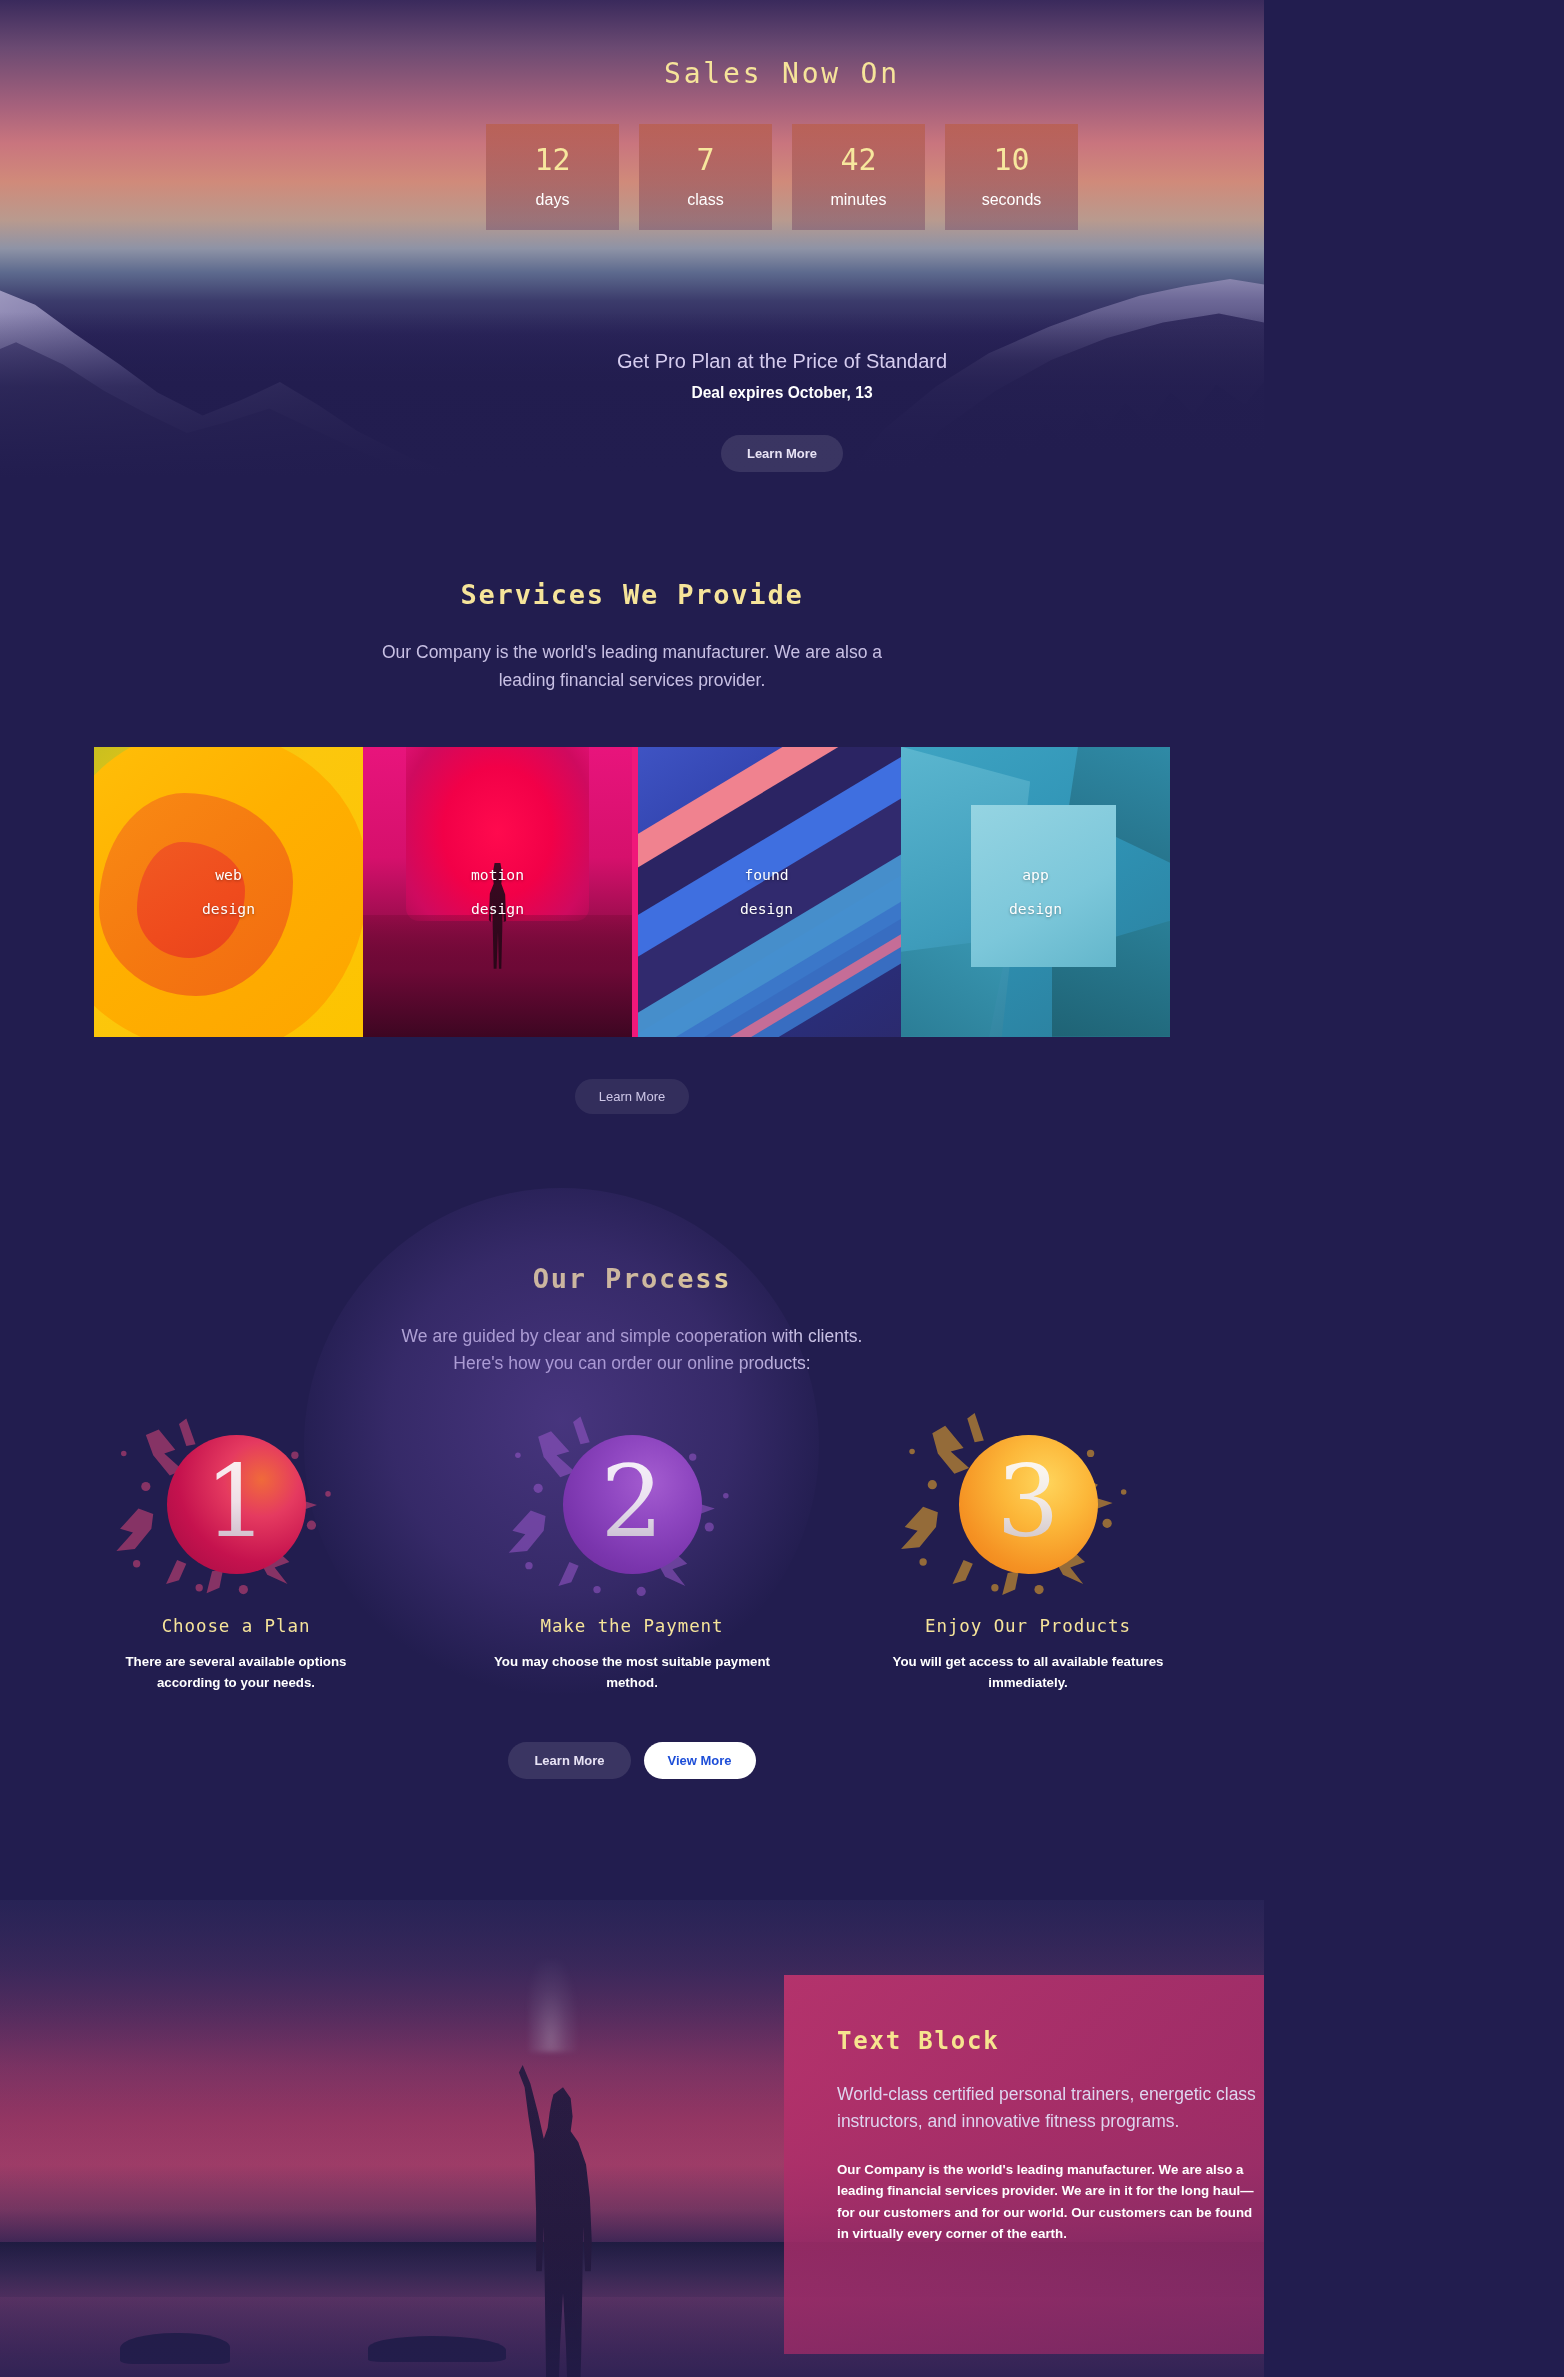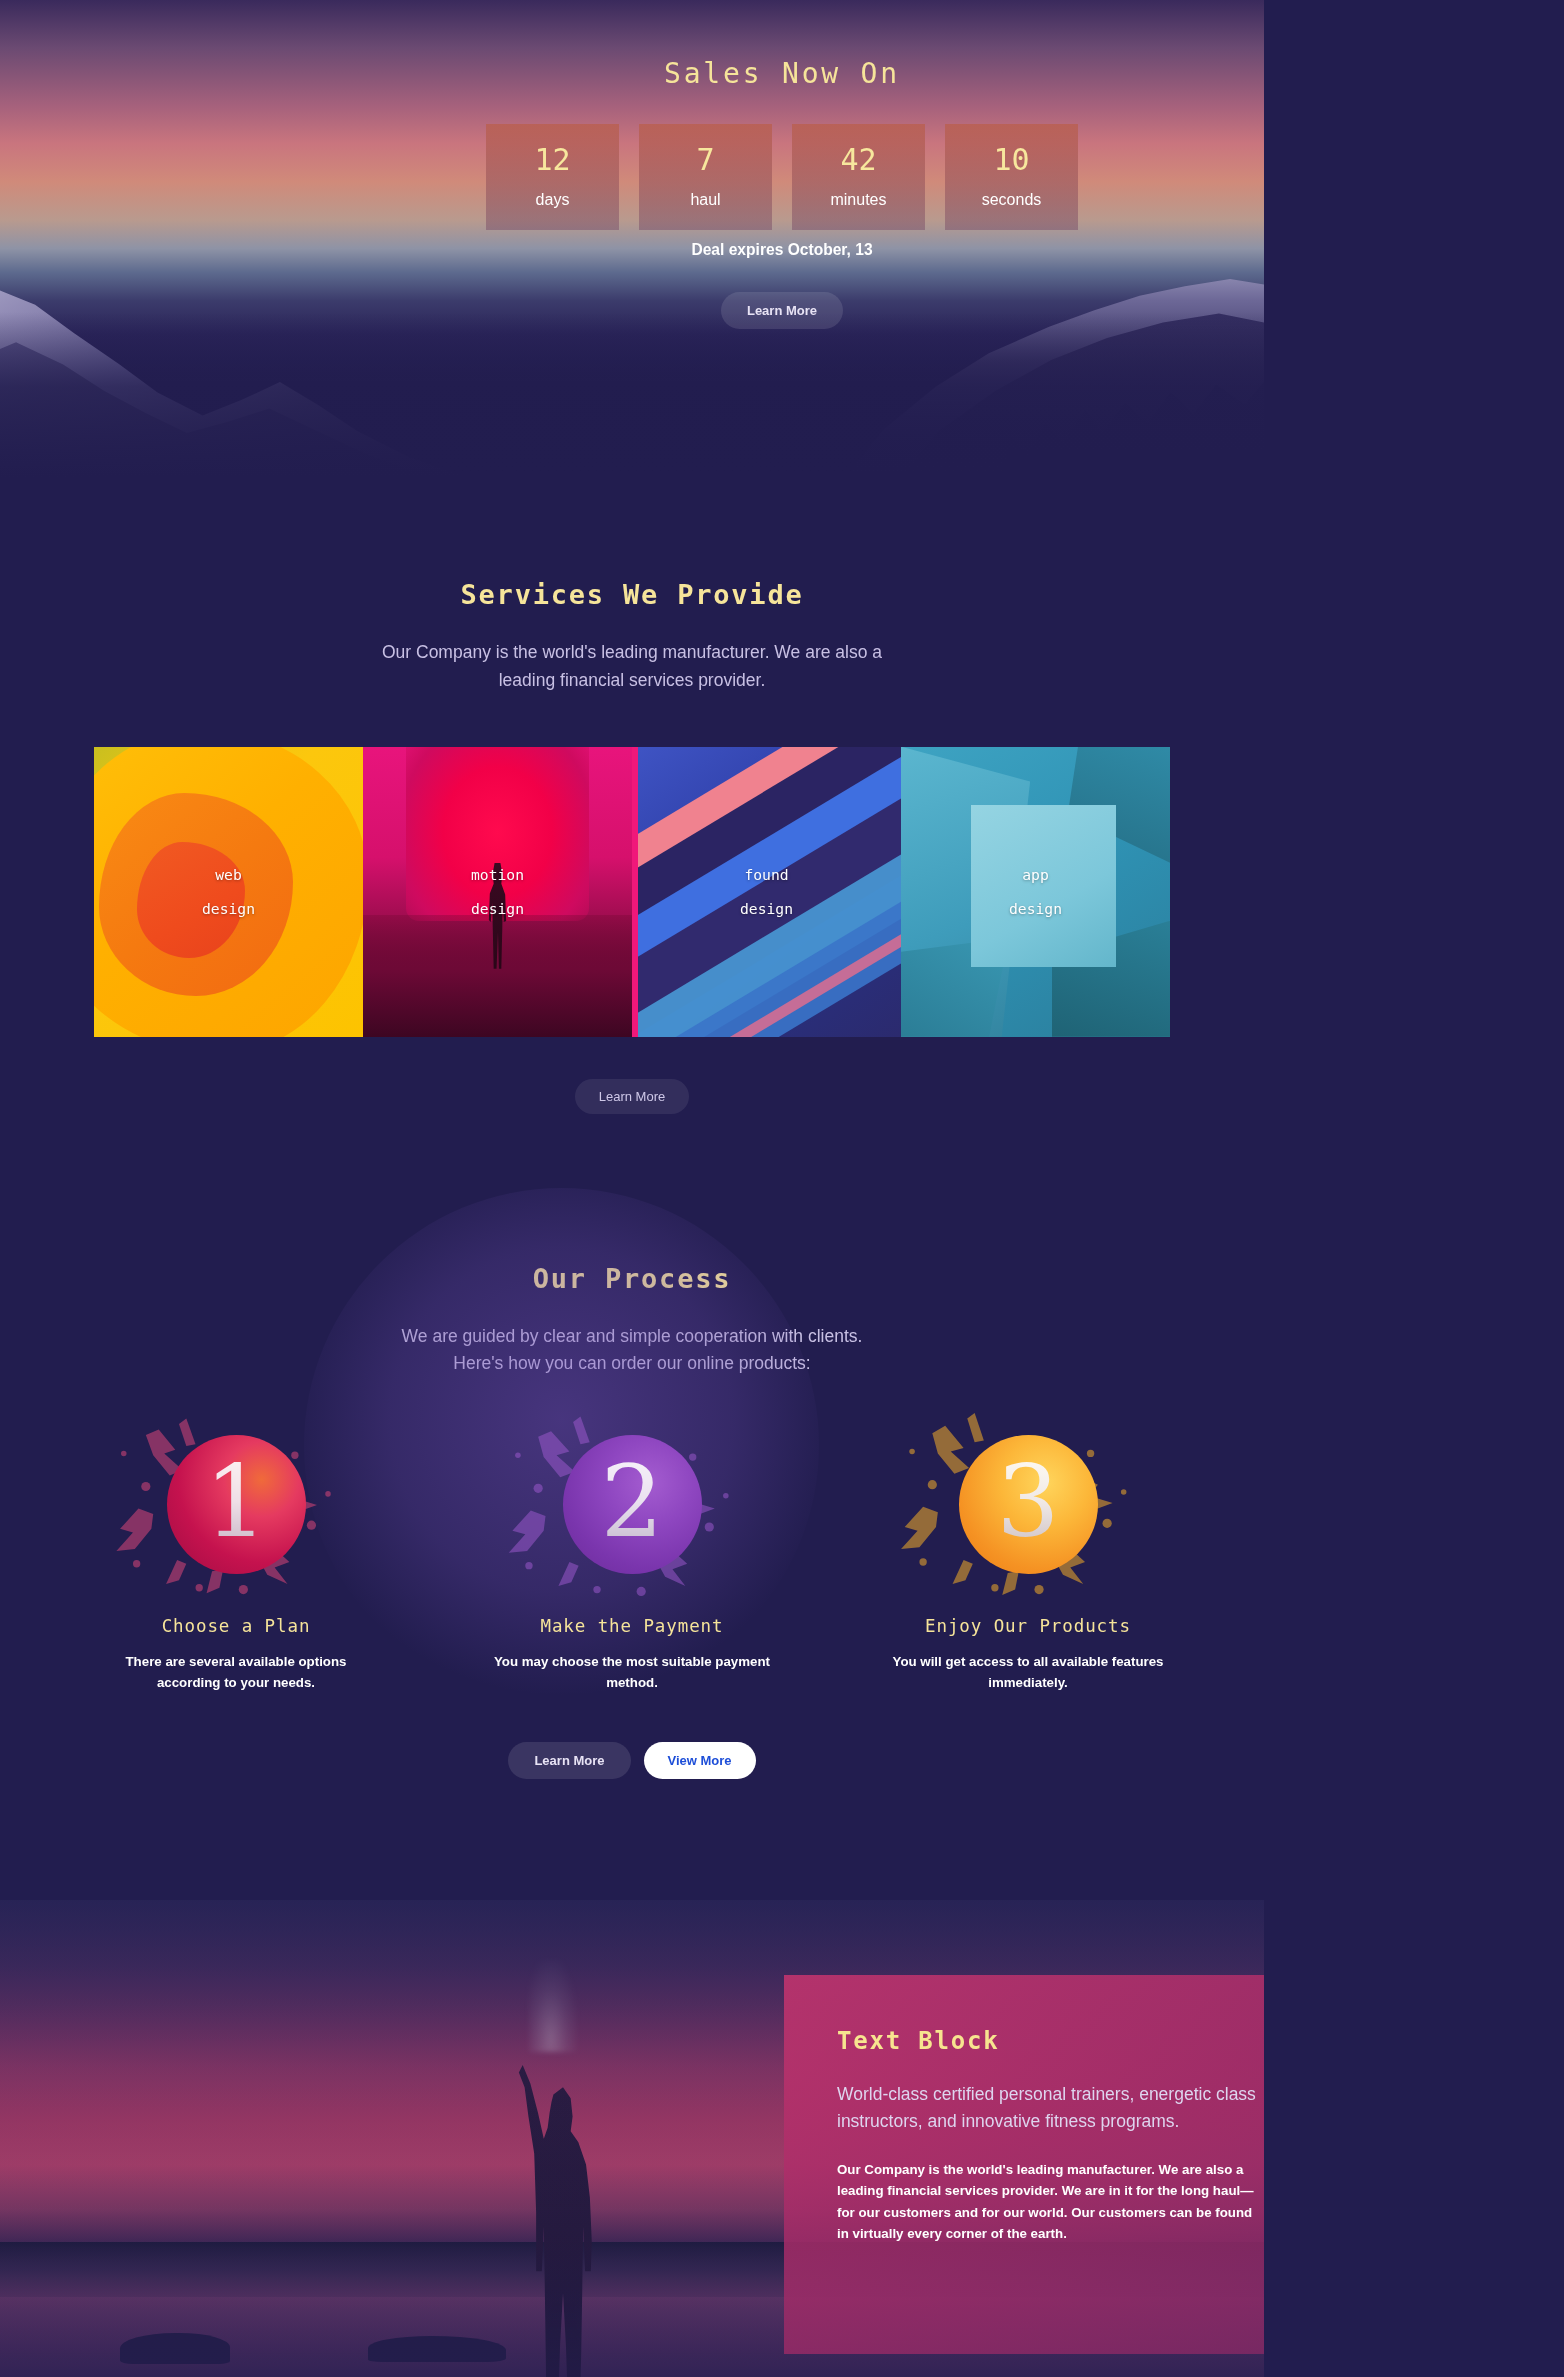--- a/index.html
+++ b/index.html
@@ -296,32 +296,33 @@
     <div class="hero-content">
       <div class="hero-title">Sales Now On</div>
 
       <div class="counters">
         <div class="counter">
           <div class="counter-num">12</div>
           <div class="counter-label">days</div>
         </div>
         <div class="counter">
           <div class="counter-num">7</div>
-          <div class="counter-label">haul</div>
+          <div class="counter-label">class</div>
         </div>
         <div class="counter">
           <div class="counter-num">42</div>
           <div class="counter-label">minutes</div>
         </div>
         <div class="counter">
           <div class="counter-num">10</div>
           <div class="counter-label">seconds</div>
         </div>
       </div>
 
+      <div class="hero-sub">Get Pro Plan at the Price of Standard</div>
       <div class="hero-sub2">Deal expires October, 13</div>
 
       <div class="hero-btn-wrap">
         <button class="btn btn-ghost">Learn More</button>
       </div>
     </div>
   </section>
 
   <section class="services">
     <h2 class="sec-title">Services We Provide</h2>

